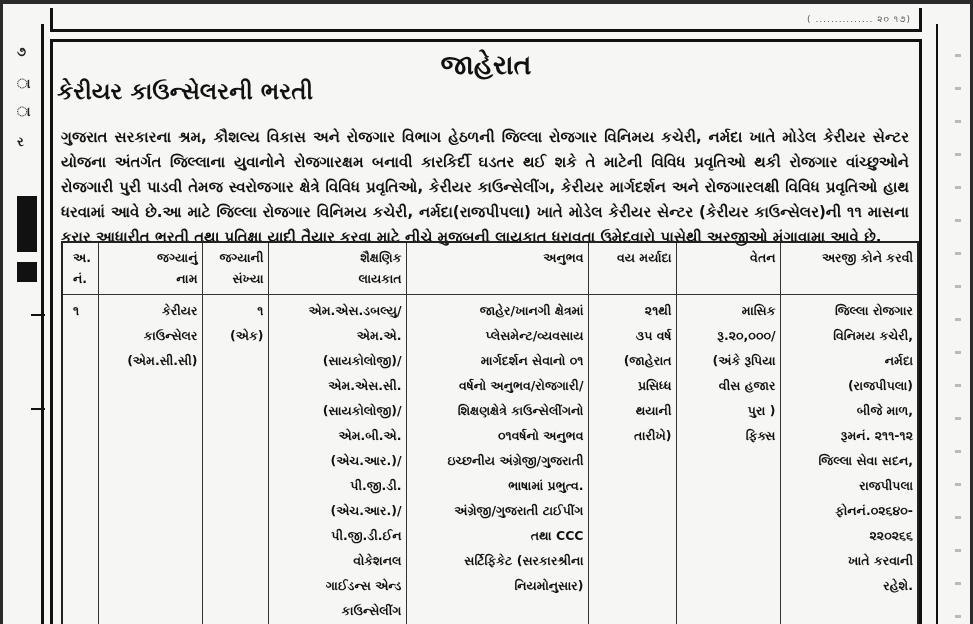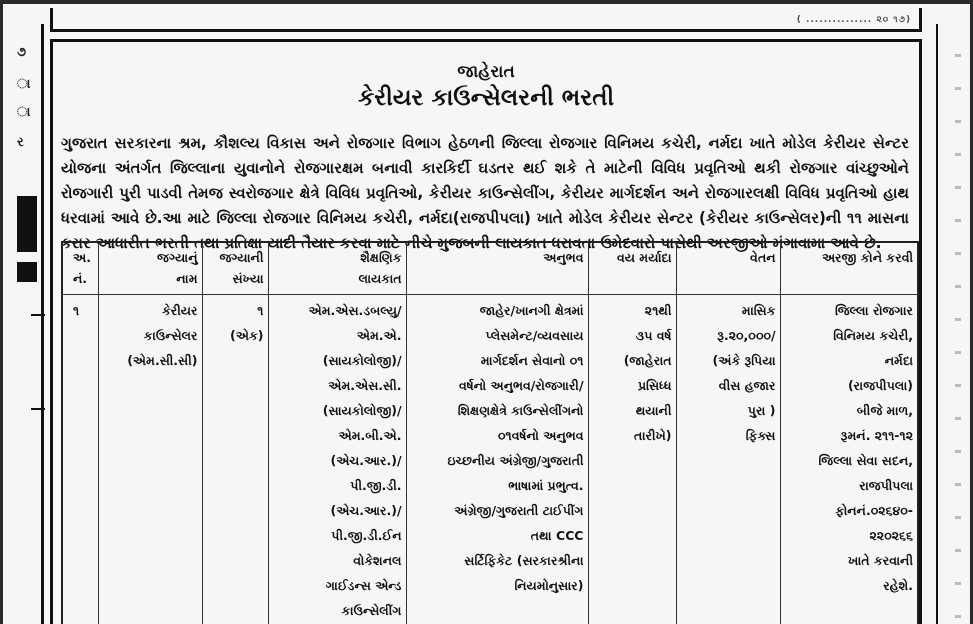--- a/index.html
+++ b/index.html
@@ -16,30 +16,30 @@
   .left-strip { position:absolute; left:8px; top:0; width:26px; height:624px; }
   .strip-glyph { position:absolute; left:6px; font-size:13px; font-weight:bold; color:#222; }
   .strip-black1 { position:absolute; left:6px; top:192px; width:20px; height:56px; background:#111; }
   .strip-black2 { position:absolute; left:6px; top:258px; width:20px; height:20px; background:#111; }
   .strip-tick { position:absolute; left:20px; width:14px; height:2px; background:#111; }
   .right-rule { position:absolute; left:933px; top:20px; width:2px; height:604px; background:#111; }
   .right-dots { position:absolute; left:952px; top:20px; width:6px; height:600px;
     background:repeating-linear-gradient(#f6f6f4 0 30px, #bbb 30px 33px); }
   .top-box {
     position:absolute; left:47px; top:4px; width:872px; height:24px;
-    border:3px solid #111; border-top:none; box-sizing:border-box;font-weight:bold;
+    border:3px solid #111; border-top:none; box-sizing:border-box;
   }
   .top-box-text { position:absolute; right:8px; top:6px; font-size:9px; color:#555; letter-spacing:1px; }
   .ad-box {
     position:absolute; left:47px; top:35px; width:872px; height:589px;
     border:3px solid #111; border-bottom:none; box-sizing:border-box;
   }
   .ad-inner { position:absolute; left:4px; top:3px; right:4px; bottom:0; }
-  .title1 { text-align:center; font-size:17px; font-weight:bold; margin-top:14px; line-height:24px; }
-  .title2 { text-align:center; font-size:23px; font-weight:bold; line-height:28px; }
+  .title1 { text-align:center; font-size:27px; font-weight:bold; margin-top:8px; line-height:24px; }
+  .title2 { font-size:23px; font-weight:bold; line-height:28px; }
   .intro {
     font-size:15px; font-weight:bold; line-height:25px; text-align:justify;
     padding:0 6px 0 4px; margin-top:20px;
   }
   table.grid {
     position:absolute; left:4px; top:196px; width:856px;
     border-collapse:collapse; table-layout:fixed;
     border:2px solid #222;
   }
   .grid th, .grid td {

